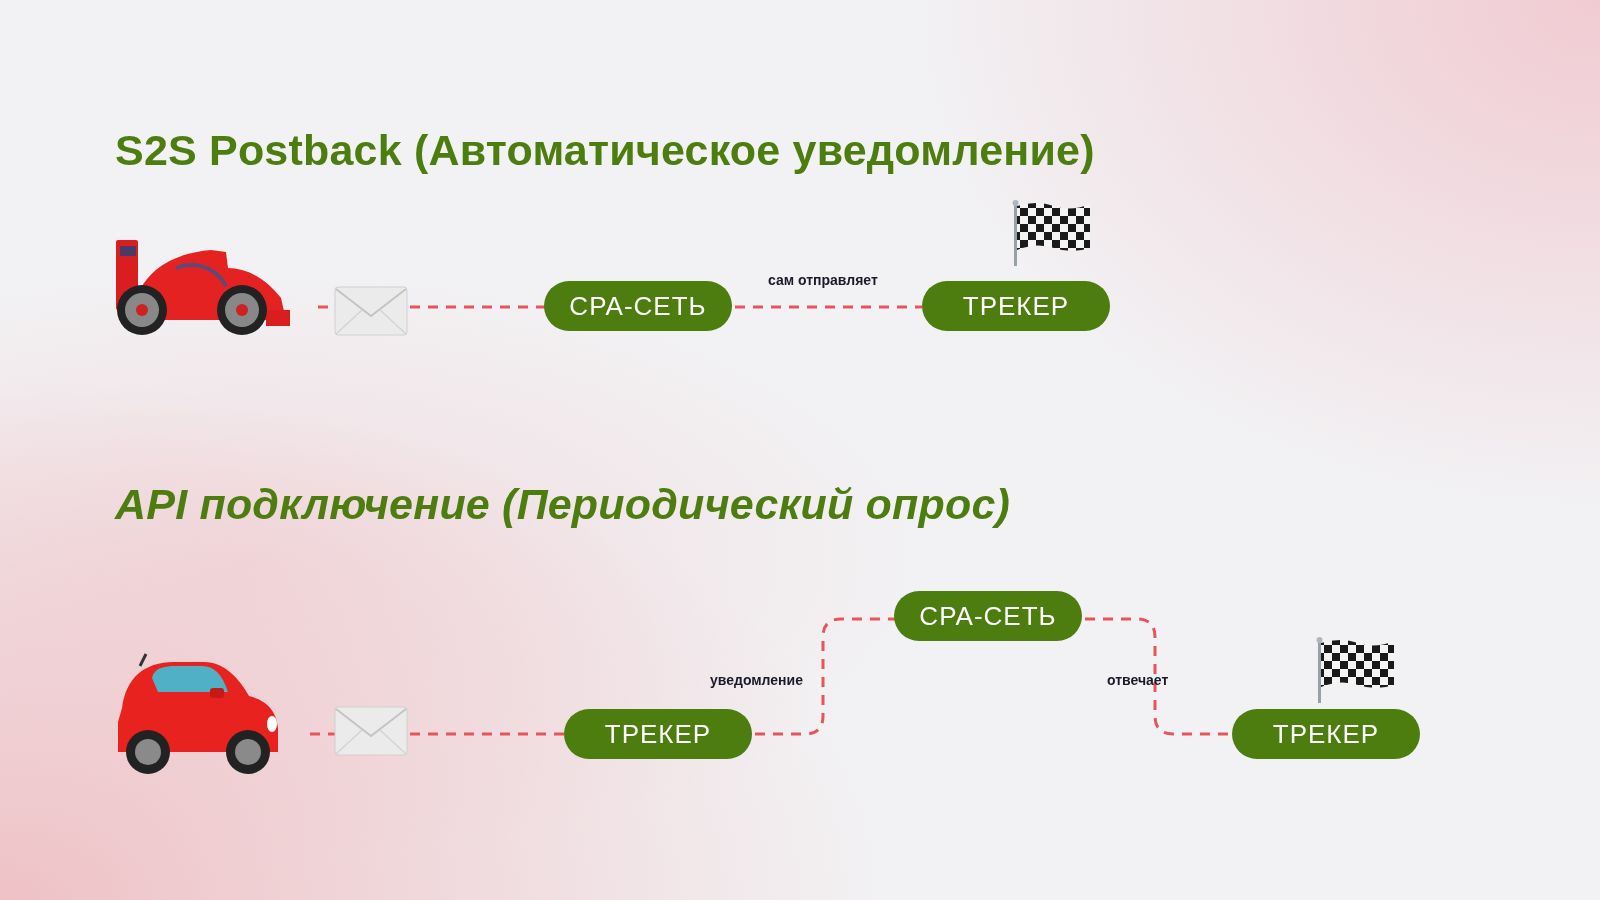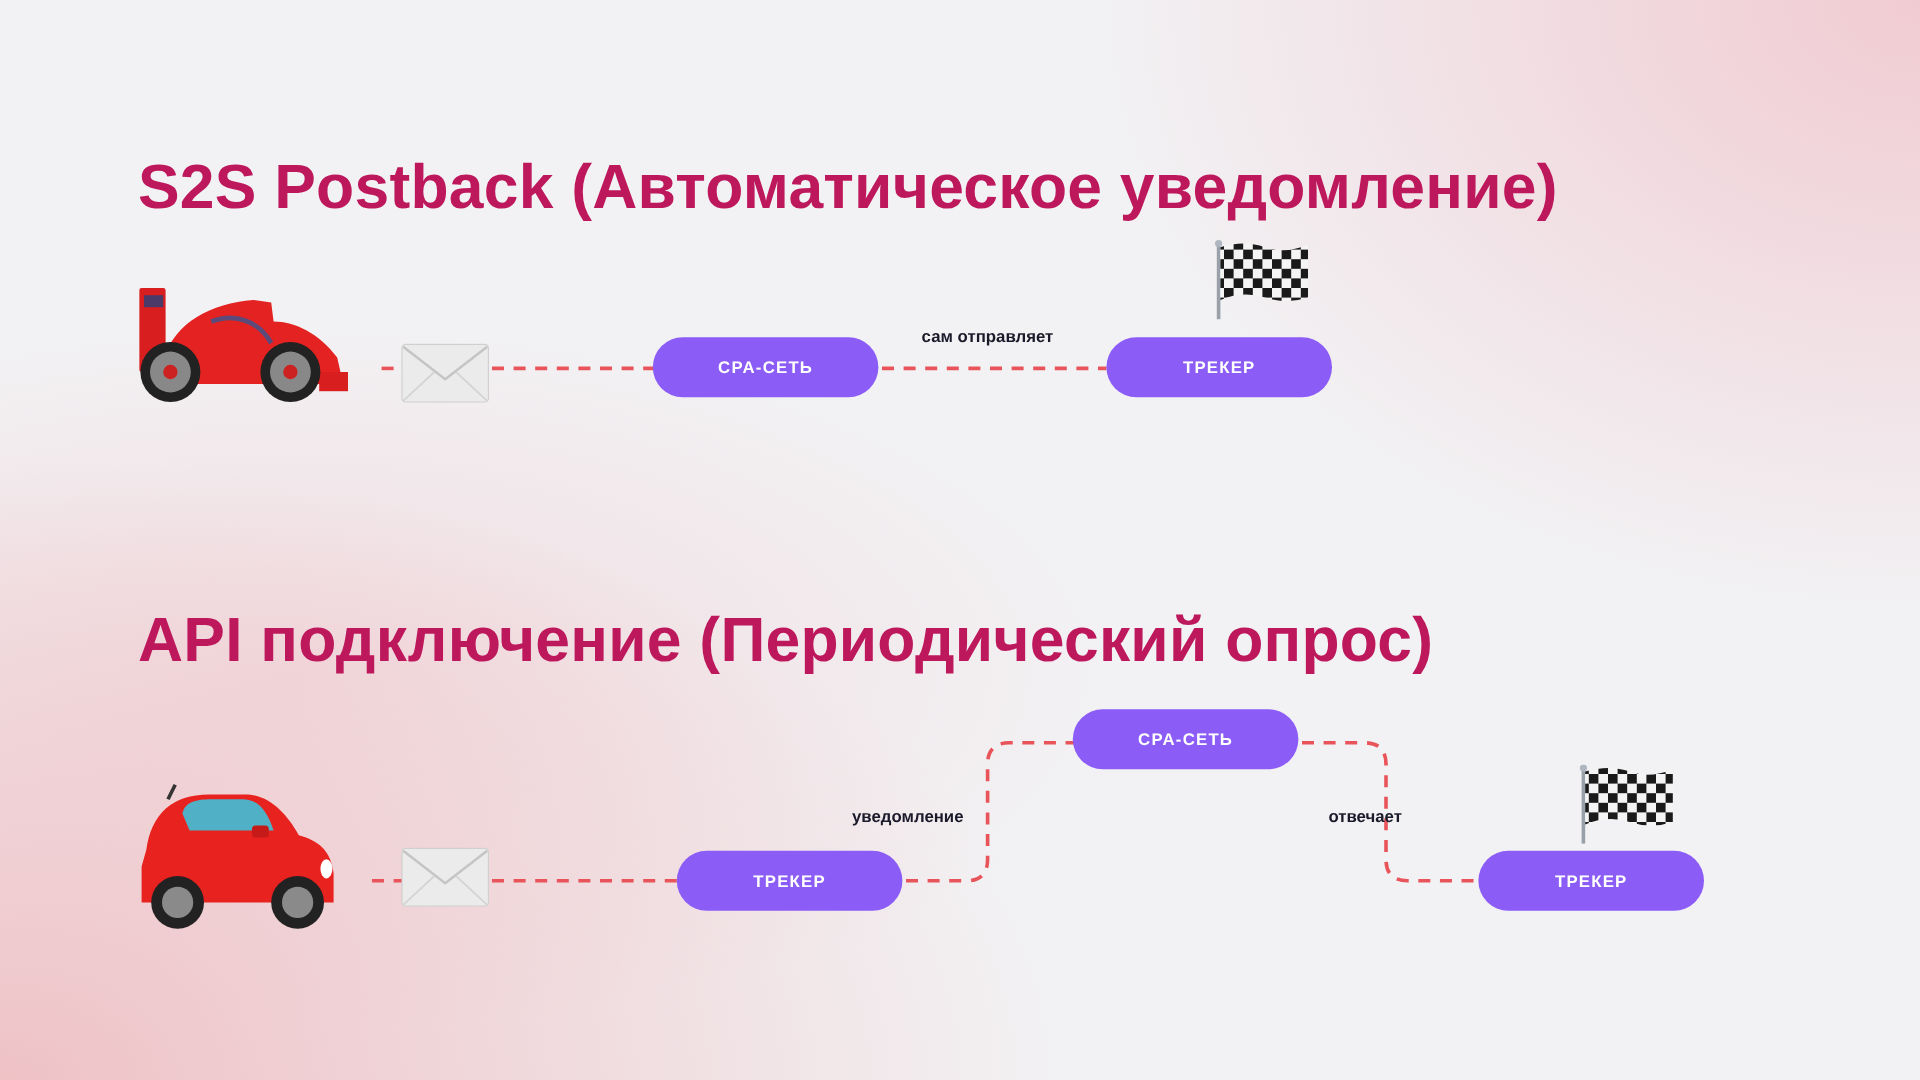--- a/index.html
+++ b/index.html
@@ -7,27 +7,27 @@
       width: 1600px; height: 900px; overflow: hidden; position: relative;
       font-family: "Liberation Sans", "DejaVu Sans", sans-serif;
       background:
         radial-gradient(ellipse 700px 520px at 1600px 0px, rgba(240,196,204,0.85), rgba(240,196,204,0) 100%),
         radial-gradient(ellipse 900px 520px at 0px 900px, rgba(238,188,192,0.9), rgba(238,188,192,0) 100%),
         radial-gradient(ellipse 700px 300px at 250px 560px, rgba(240,205,210,0.6), rgba(240,205,210,0) 100%),
         #f2f2f4;
     }
     .title {
       position: absolute; left: 115px; margin: 0;
-      font-size: 52px; font-weight: 700; color: #be185d; letter-spacing: 0.2px;
+      font-size: 43px; font-weight: 700; color: #4d7c0f; letter-spacing: 0.2px;
       white-space: nowrap;
     }
     .pill {
       position: absolute; height: 50px; width: 188px; border-radius: 26px;
-      background: #8b5cf6; color: #ffffff; display: flex; align-items: center; justify-content: center;
-      font-size: 14px; font-weight: 700; letter-spacing: 1px; box-sizing: border-box;
+      background: #4d7c0f; color: #ffffff; display: flex; align-items: center; justify-content: center;
+      font-size: 26px; font-weight: 400; letter-spacing: 1px; box-sizing: border-box;
     }
     .label {
       position: absolute; font-size: 14px; color: #1a1a2a; white-space: nowrap; font-weight: 700;
     }
     svg.lines { position: absolute; left: 0; top: 0; }
     .icon-box { position: absolute; }
   </style>
 </head>
 <body>
 
@@ -85,21 +85,21 @@
       <pattern id="chk1" width="16" height="16" patternUnits="userSpaceOnUse">
         <rect width="16" height="16" fill="#f4f4f4"></rect>
         <rect width="8" height="8" fill="#1a1a1a"></rect>
         <rect x="8" y="8" width="8" height="8" fill="#1a1a1a"></rect>
       </pattern>
     </defs>
     <path d="M5 6 Q25 0 42 6 T78 4 L78 48 Q60 54 42 48 T5 50 Z" fill="url(#chk1)"></path>
   </svg>
 </div>
 
-<h1 class="title" style="top:504px;">API подключение (Периодический опрос)</h1>
+<h1 class="title" style="top:480px;font-style:italic;">API подключение (Периодический опрос)</h1>
 
 <div class="icon-box" style="left:114px; top:648px;">
   <svg width="172" height="130" viewBox="0 0 172 130">
     <line x1="26" y1="18" x2="32" y2="6" stroke="#333" stroke-width="3"></line>
     <path d="M8 60 C12 30 30 14 60 14 L90 14 C110 14 125 30 135 48 C150 52 162 60 164 80 L164 104 L4 104 L4 74 Z" fill="#e8231f"></path>
     <path d="M38 30 C40 20 50 18 62 18 L88 18 C100 18 108 26 114 44 L44 44 Z" fill="#4fb0c6"></path>
     <rect x="96" y="40" width="14" height="10" rx="3" fill="#c51a18"></rect>
     <ellipse cx="158" cy="76" rx="5" ry="8" fill="#ffffff"></ellipse>
     <circle cx="34" cy="104" r="22" fill="#222"></circle>
     <circle cx="34" cy="104" r="13" fill="#8a8a8a"></circle>

